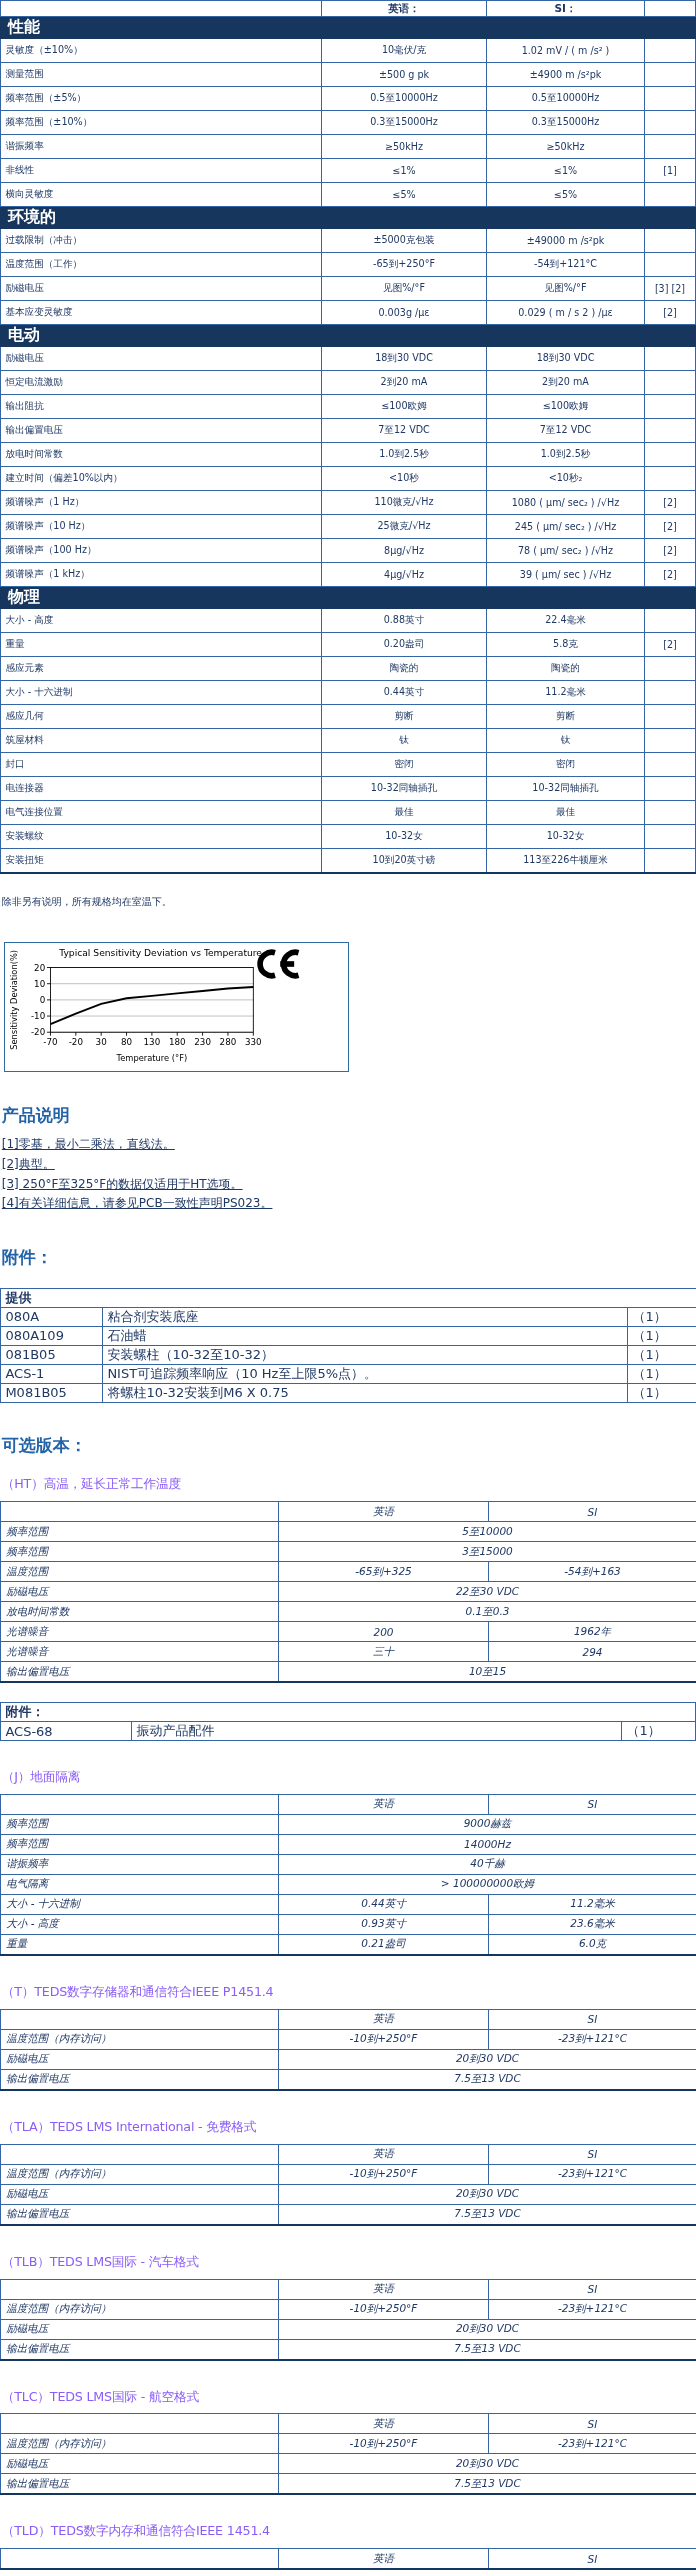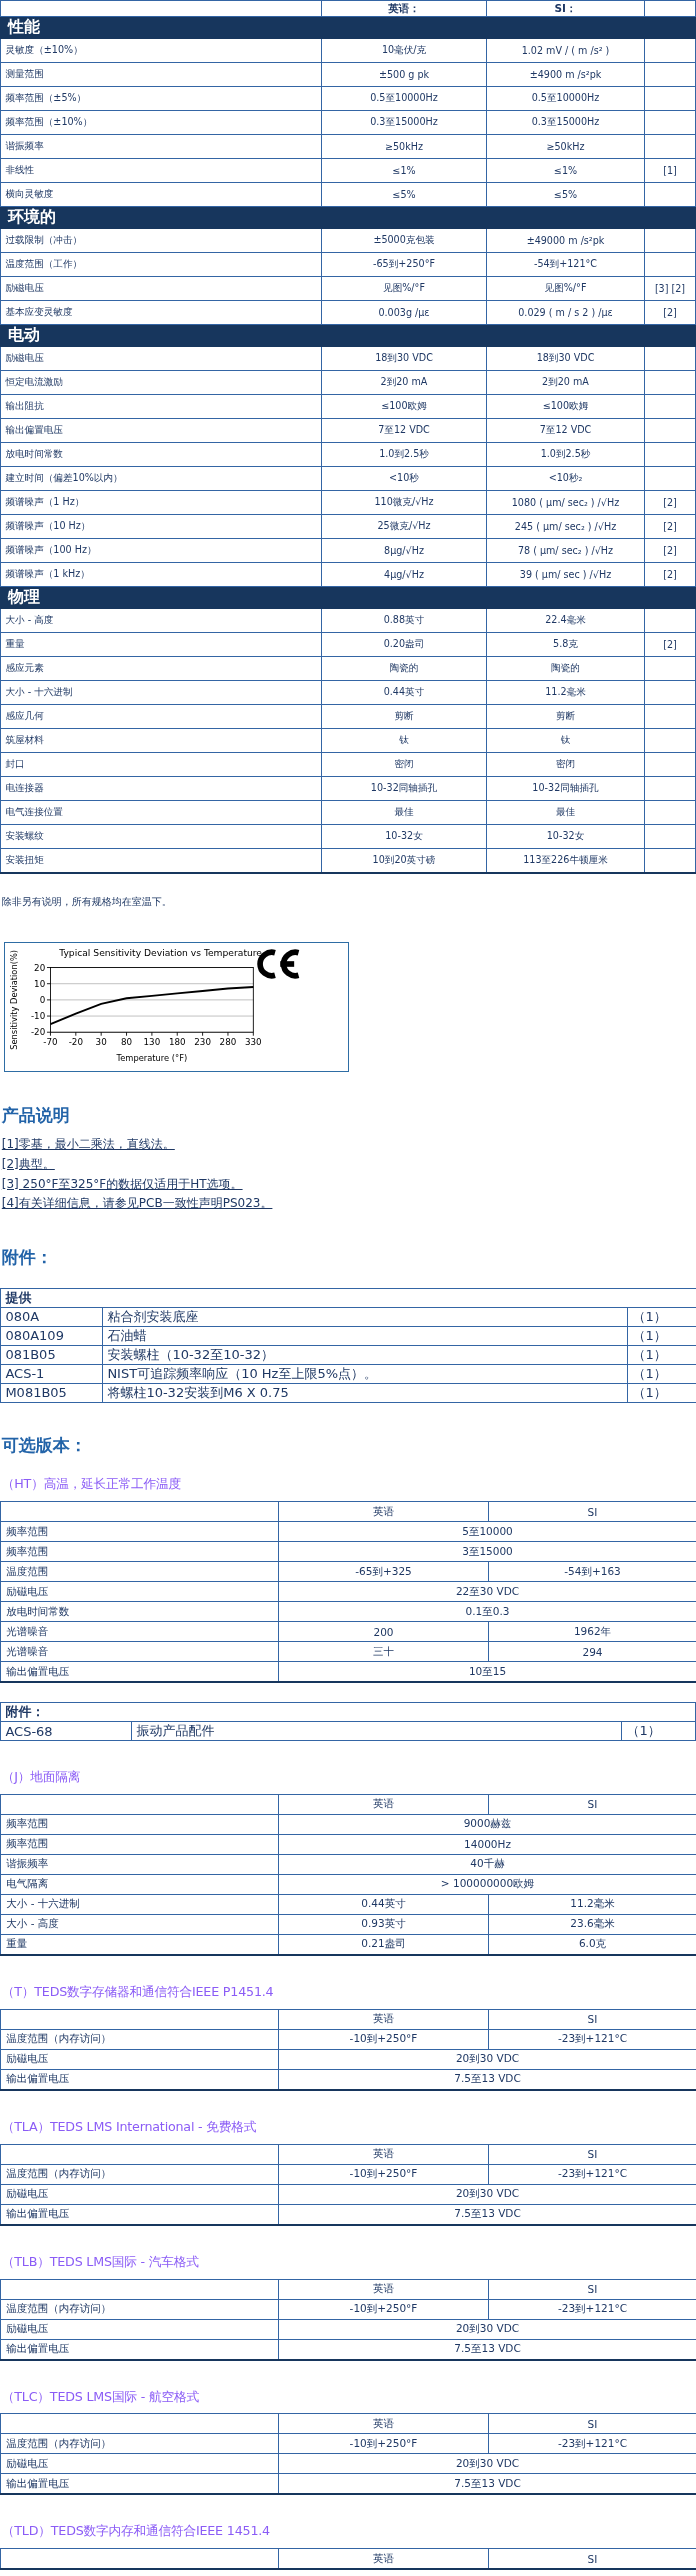--- a/index.html
+++ b/index.html
@@ -27,21 +27,21 @@
   h3.bluehead{font-size:17px;font-weight:bold;color:#2263a8;margin:31.5px 0 0 1.8px;}
   .notes{margin:8.8px 0 0 1.8px;}
   .notes div{font-size:12px;line-height:19.7px;color:#1f3864;text-decoration:underline;}
   
   table.acc{border-top:1.8px solid #17365d;border-bottom:1.8px solid #17365d;margin-top:19px;}
   table.acc td{border:0.9px solid #3465a4;font-size:13px;color:#1f3864;padding:0 4.4px;height:15px;white-space:nowrap;overflow:hidden;}
   table.acc td.hdr{font-weight:bold;}
   
   h4.optTitle{font-size:12.7px;font-weight:normal;color:#8b5cf6;margin:28px 0 0 1.8px;letter-spacing:-0.2px;}
   h4.first{margin-top:19px;}
-  table.opt{border-top:1.8px solid #17365d;border-bottom:2.6px solid #17365d;margin-top:7.9px;}
+  table.opt{border-top:1.8px solid #17365d;border-bottom:2.6px solid #17365d;margin-top:7.9px;font-style:italic;}
   table.opt td{border:0.9px solid #3465a4;font-size:10.5px;color:#1f3864;padding:0 5.3px;height:19px;white-space:nowrap;overflow:hidden;}
   table.opt td.h{text-align:center;}
 </style>
 </head>
 <body>
 
 <table class="main">
   <colgroup>
       <col style="width:321px">
       <col style="width:165px">

